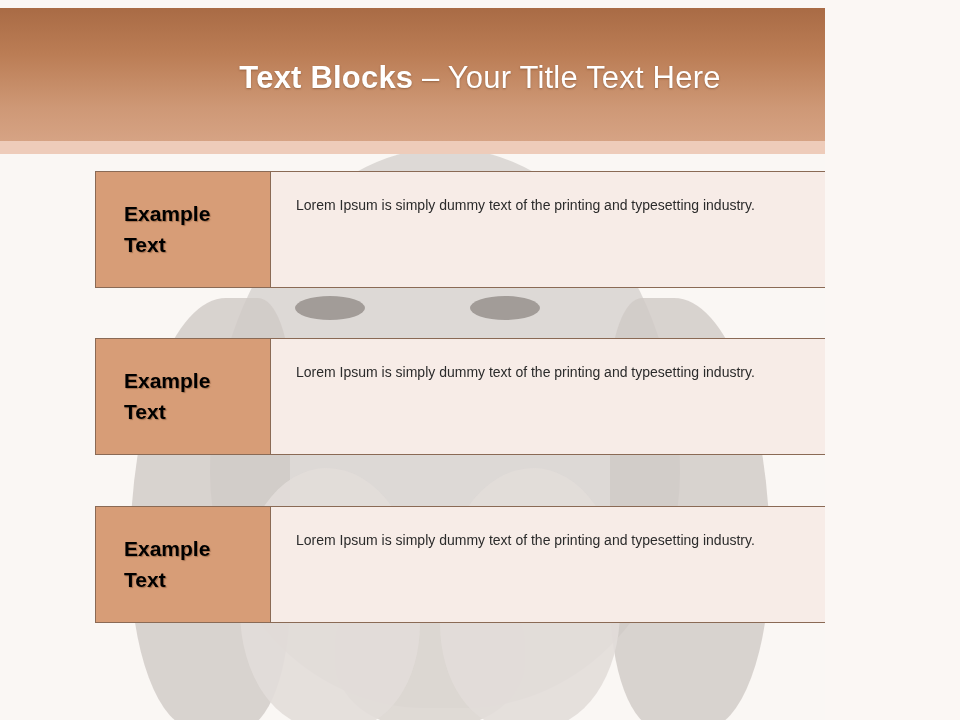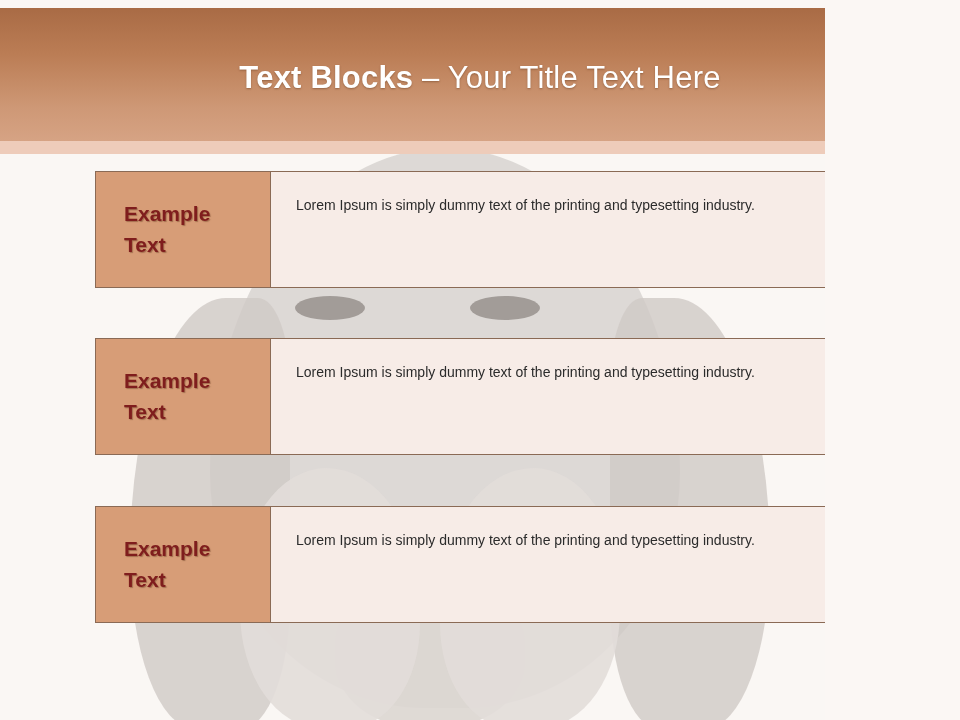--- a/index.html
+++ b/index.html
@@ -170,21 +170,21 @@
     width: 175px;
     box-sizing: border-box;
     background: #d79d77;
     border-right: 1px solid #8a6a55;
     display: flex;
     flex-direction: column;
     justify-content: center;
     padding-left: 28px;
     font-weight: bold;
     font-size: 21px;
-    color: #7f1d1d;
+    color: #000000;
     text-shadow: 1px 1px 1px rgba(120,75,45,.55);
     line-height: 1.45;
   }
   .row-body {
     flex: 1;
     box-sizing: border-box;
     background: #f7ece7;
     padding: 24px 28px 0 25px;
     font-size: 14px;
     color: #2b2b2b;

